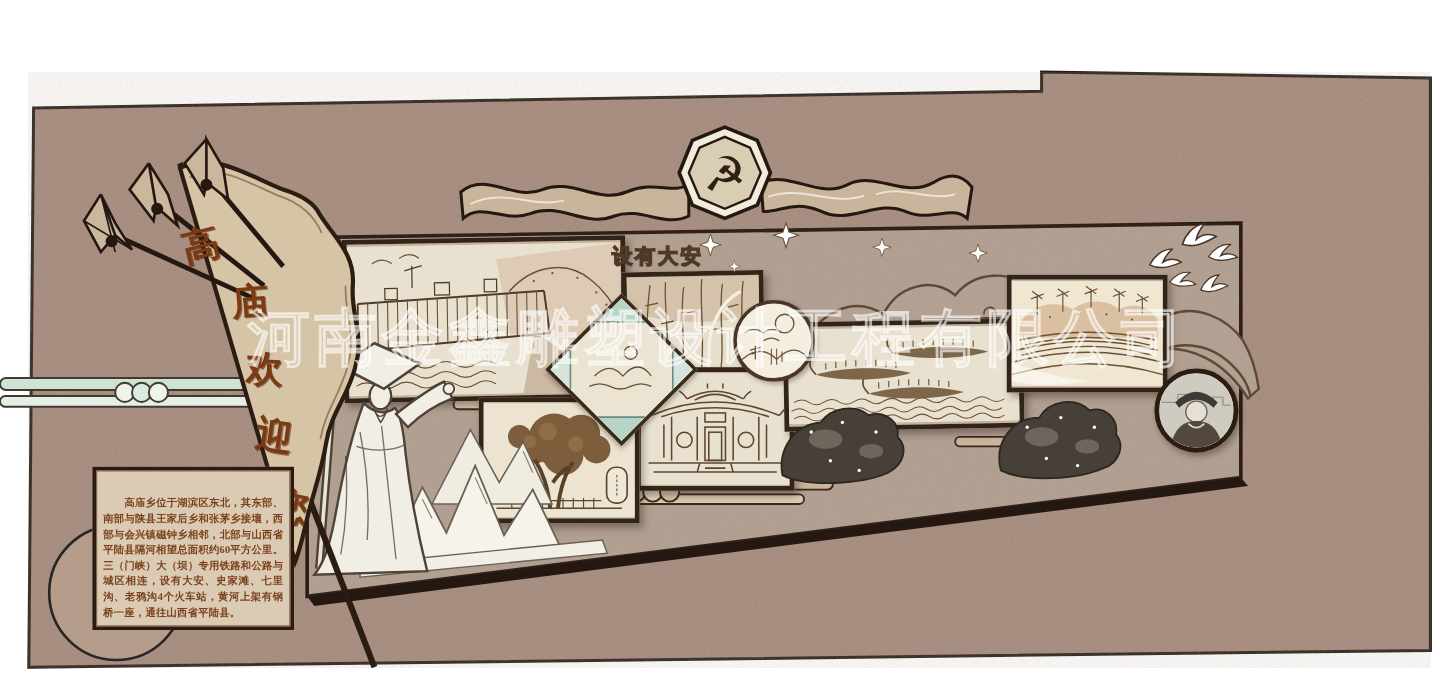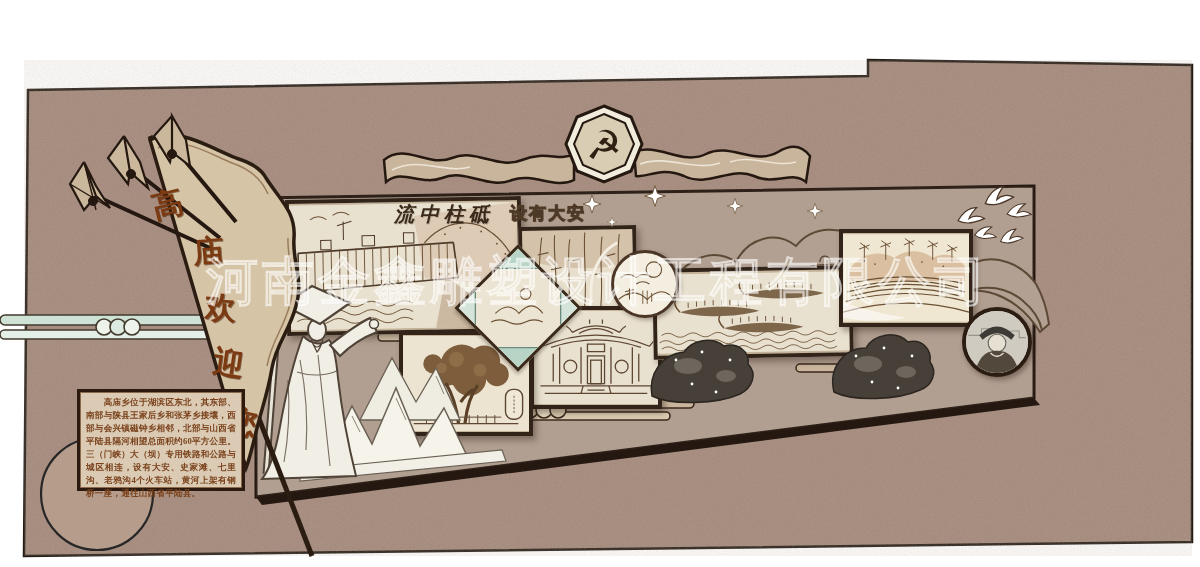--- a/index.html
+++ b/index.html
@@ -25,21 +25,21 @@
   .flagchar{position:absolute;z-index:36;font-size:31px;font-weight:bold;color:#7c3a12;
             text-shadow:1px 1px 0 rgba(66,30,8,.55);}
 
   .watermark{position:absolute;left:206px;top:247px;z-index:60;white-space:nowrap;
              font-family:"Liberation Sans",sans-serif;font-weight:normal;font-size:52px;
              letter-spacing:4px;color:rgba(255,255,255,0.10);
              -webkit-text-stroke:2.2px rgba(255,255,255,0.62);pointer-events:none;}
 
   .intro{position:absolute;left:77px;top:389px;width:150px;height:88px;z-index:45;
          background:#dbcbb5;border:3px solid #2c1a10;box-shadow:inset 0 0 0 1px #8a6a4a;
-         padding:4px 6px;font-size:8.6px;line-height:13px;font-weight:bold;color:#7a421c;
+         padding:21px 6px;font-size:8.6px;line-height:13px;font-weight:bold;color:#7a421c;
          text-align:justify;letter-spacing:.2px;}
 </style>
 </head>
 <body>
 
 <div class="canvas">
 
   <svg class="layer" width="1200" height="567" style="z-index:5">
     <defs>
       <filter id="grainD" x="0" y="0" width="100%" height="100%">
@@ -126,21 +126,20 @@
       <g stroke="#4e3a28" fill="none" stroke-width="1">
           <rect x="30" y="34" width="10" height="9"></rect>
           <rect x="70" y="30" width="12" height="10"></rect>
           <rect x="110" y="28" width="10" height="10"></rect>
           <path d="M52,16 L52,34 M46,20 L60,16"></path>
         </g>
       <path d="M6,96 q8,-5 16,0 t16,0 t16,0 t16,0 t16,0 t16,0 t16,0 M6,104 q8,-5 16,0 t16,0 t16,0 t16,0 t16,0 t16,0 t16,0 M6,112 q8,-5 16,0 t16,0 t16,0 t16,0 t16,0 t16,0 t16,0" stroke="#6b5034" fill="none" stroke-width="0.9"></path>
       <path d="M150,70 C160,78 175,90 190,96 C200,100 212,104 220,104 L220,120 L140,120 Z" fill="rgba(140,92,55,0.30)"></path>
     </svg>
   </div>
-  <div class="dam-label">流中柱砥</div>
 
   <div class="panel" style="left:519px;top:226px;width:110px;height:96px;transform:rotate(-1deg);">
     <svg viewBox="0 0 102 88" width="100%" height="100%">
       <rect width="102" height="88" fill="#e7dfcc"></rect>
       <path d="M0,0 H102 V30 Q50,42 0,26 Z" fill="rgba(150,90,50,0.22)"></path>
       <g stroke="#6b5034" fill="none" stroke-width="1">
         <path d="M18,6 C14,30 16,56 10,84 M30,4 C28,26 34,52 28,80 M44,8 C40,30 46,58 40,84 M58,2 C56,24 60,48 56,78 M74,6 C70,28 76,54 70,82 M90,4 C86,30 92,58 86,84"></path>
         <path d="M14,22 L24,20 M26,36 L36,34 M46,28 L54,26 M62,42 L72,40 M78,24 L86,22"></path>
       </g>
       <path d="M60,86 C66,66 58,50 70,30 C74,22 80,16 88,12" stroke="#f4efe2" fill="none" stroke-width="2.6"></path>

